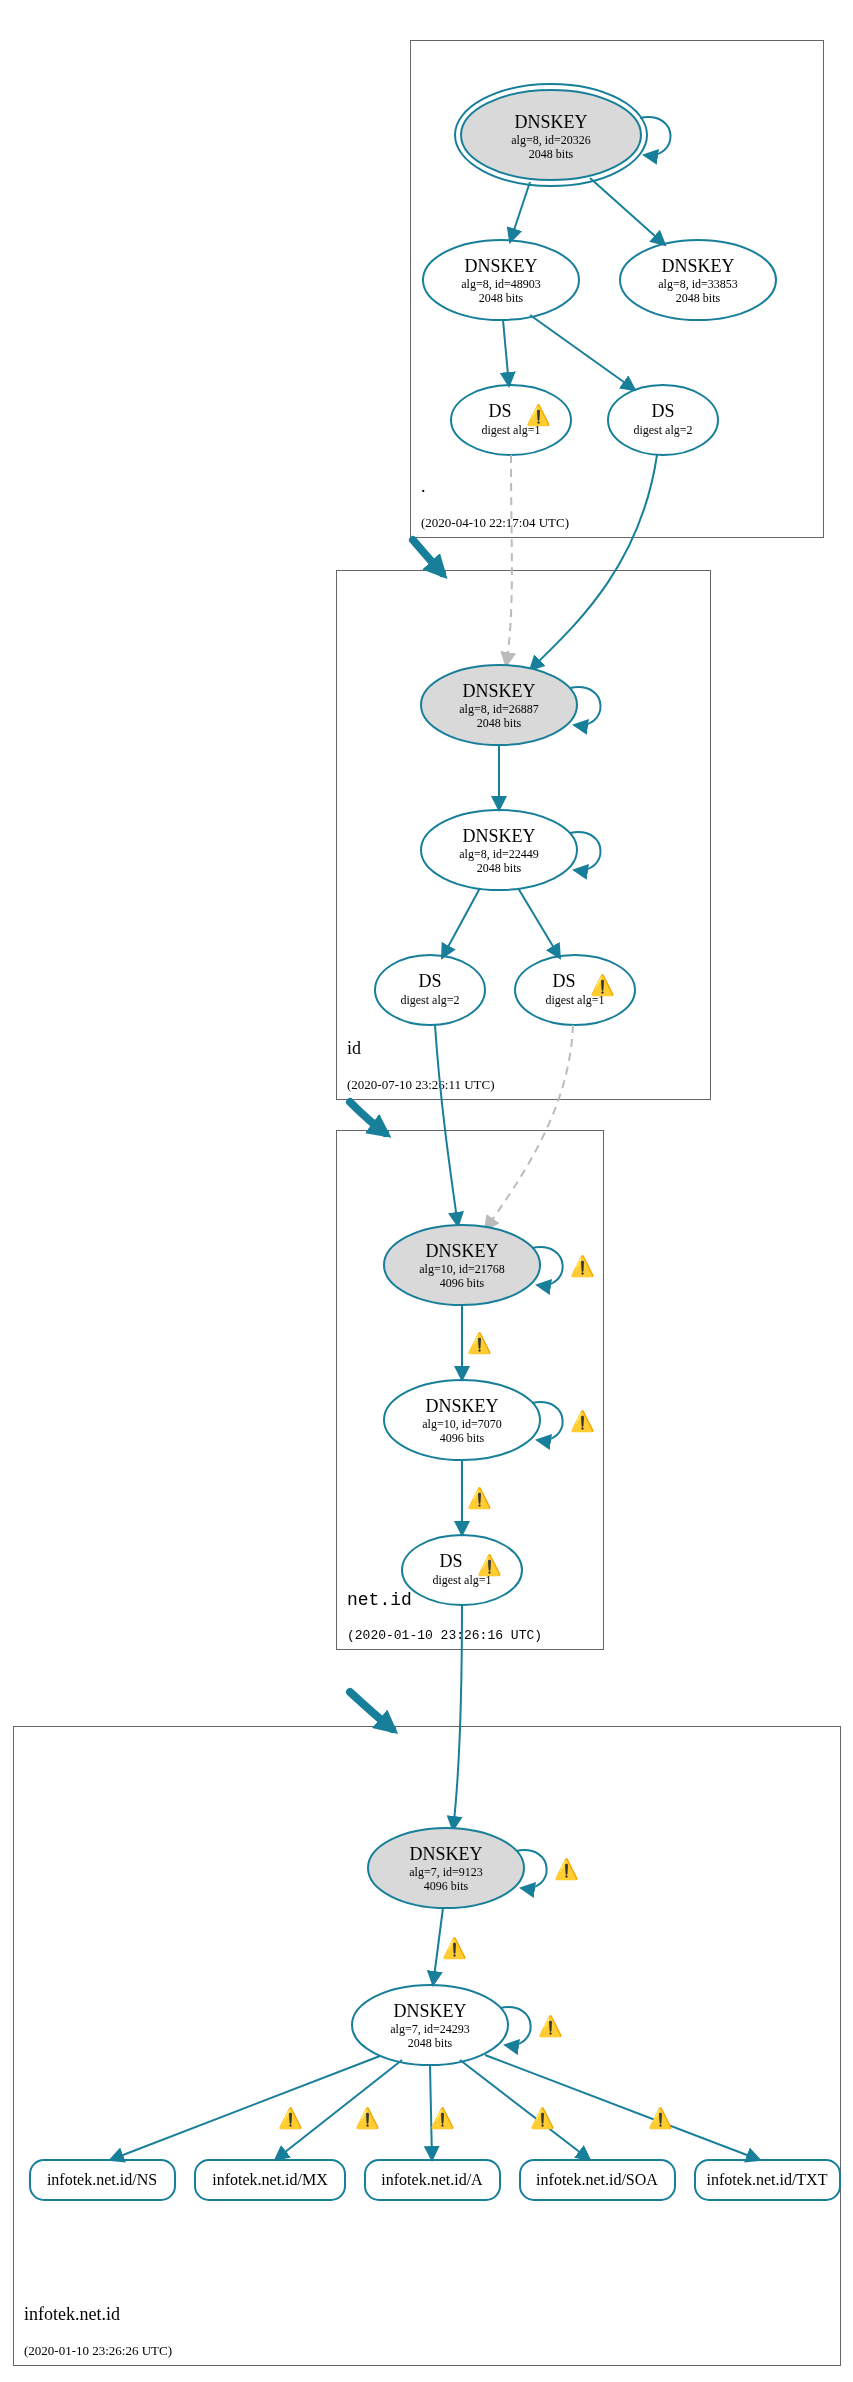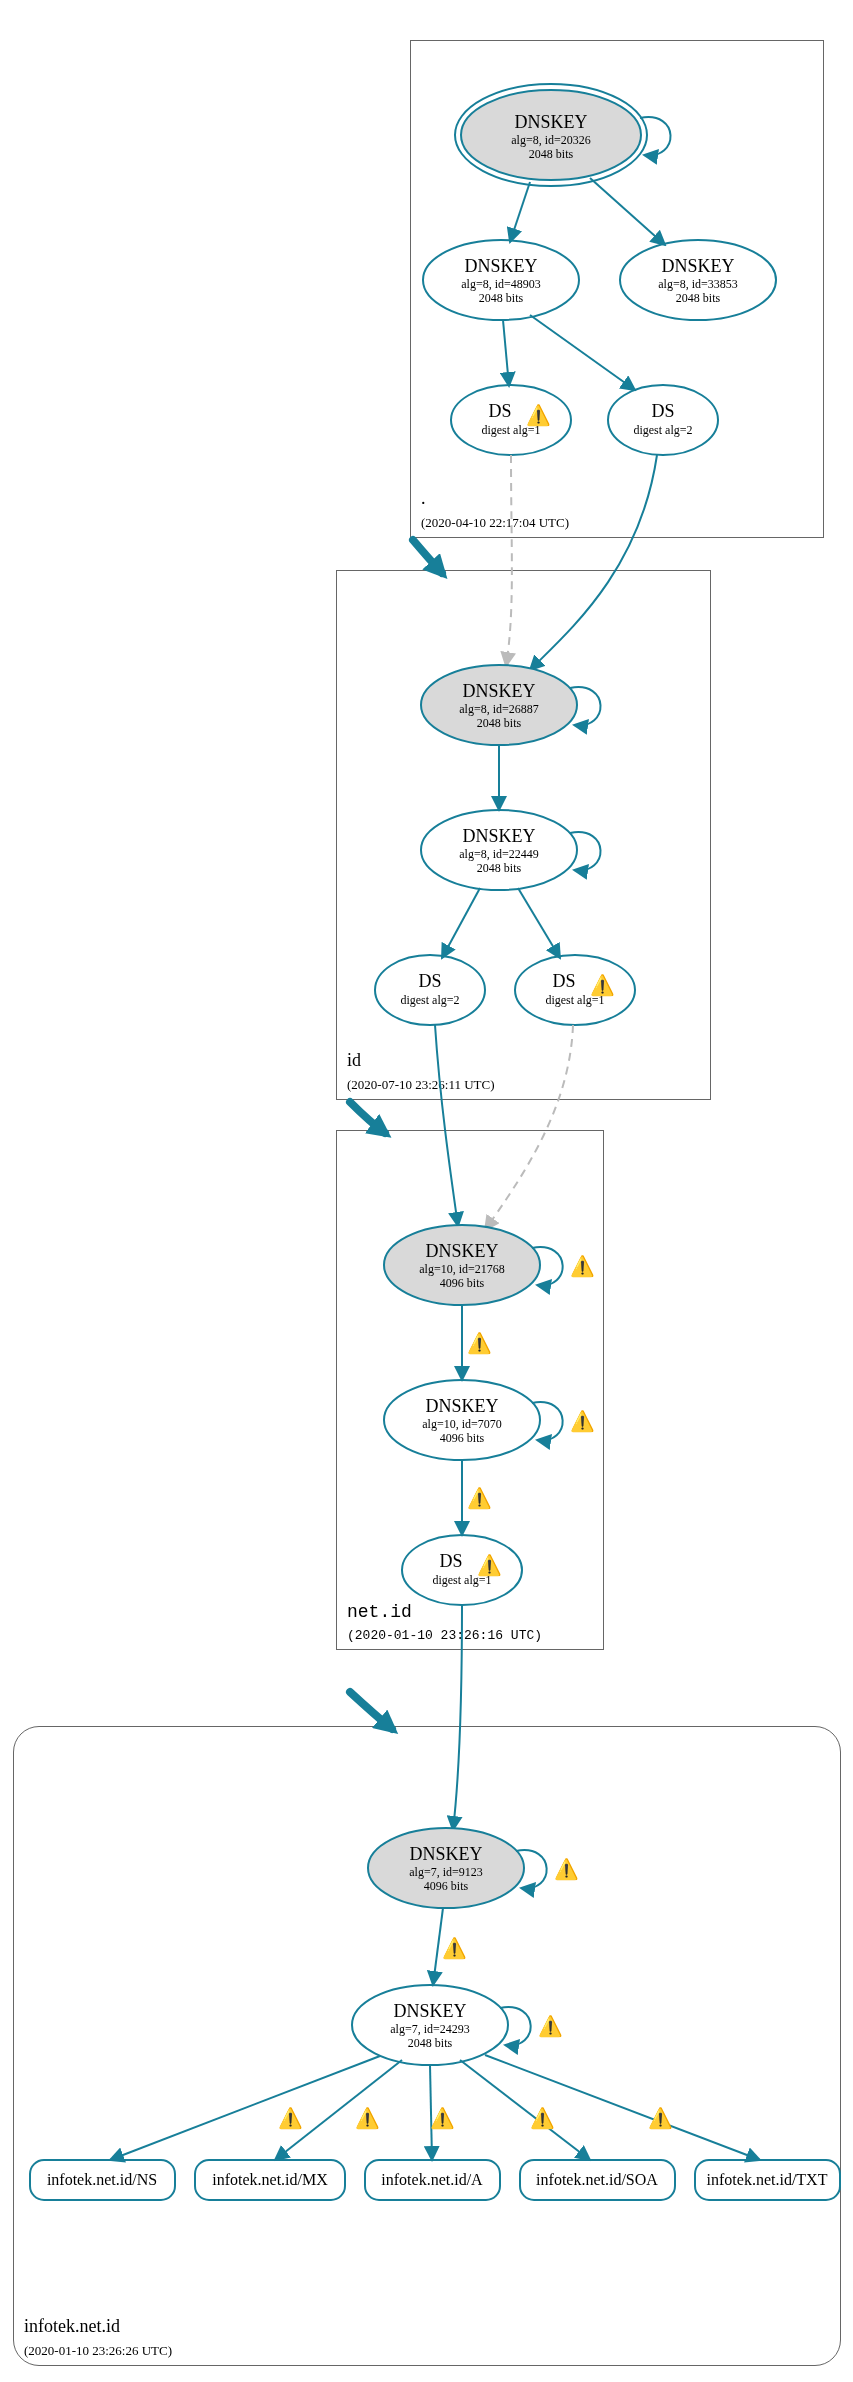--- a/index.html
+++ b/index.html
@@ -9,21 +9,21 @@
     background: #fff;
     width: 853px;
   }
   .zone-box {
     border: 1px solid #666;
     position: absolute;
     box-sizing: border-box;
   }
   .zone-label-wrap { position:absolute; bottom:6px; left:10px; }
   .zlabel { font-size:18px; }
-  .zsub { font-size:13px; margin-top:6px; }
+  .zsub { font-size:13px; margin-top:18px; }
 
   svg { overflow: visible; }
   .node-ellipse { fill:#fff; stroke:#177f99; stroke-width:2; }
   .node-ellipse-gray { fill:#d9d9d9; stroke:#177f99; stroke-width:2; }
   .node-text { font-family:"Times New Roman",serif; fill:#000; }
   .nt-main { font-size:18px; text-anchor:middle; }
   .nt-sub { font-size:12px; text-anchor:middle; }
   .leaf-rect { fill:#fff; stroke:#177f99; stroke-width:2; rx:14; ry:14; }
   .edge { stroke:#177f99; stroke-width:2; fill:none; marker-end:url(#arrow-teal); }
   .edge-dash { stroke:#bbb; stroke-width:2; fill:none; stroke-dasharray:8 6; marker-end:url(#arrow-gray); }
@@ -49,21 +49,21 @@
   </div>
 </div>
 
 <div class="zone-box" style="left:326px; top:1120px; width:268px; height:520px;font-family:Liberation Mono, monospace;">
   <div class="zone-label-wrap">
     <div class="zlabel">net.id</div>
     <div class="zsub">(2020-01-10 23:26:16 UTC)</div>
   </div>
 </div>
 
-<div class="zone-box" style="left:3px; top:1716px; width:828px; height:640px;border-radius:26px;">
+<div class="zone-box" style="left:3px; top:1716px; width:828px; height:640px;">
   <div class="zone-label-wrap">
     <div class="zlabel">infotek.net.id</div>
     <div class="zsub">(2020-01-10 23:26:26 UTC)</div>
   </div>
 </div>
 
 <svg width="833" height="2362" style="position:absolute;left:0;top:0;">
 <defs>
   <marker id="arrow-teal" markerWidth="8" markerHeight="8" refX="7" refY="4" orient="auto">
     <path d="M0,0 L8,4 L0,8 z" fill="#177f99"></path>

